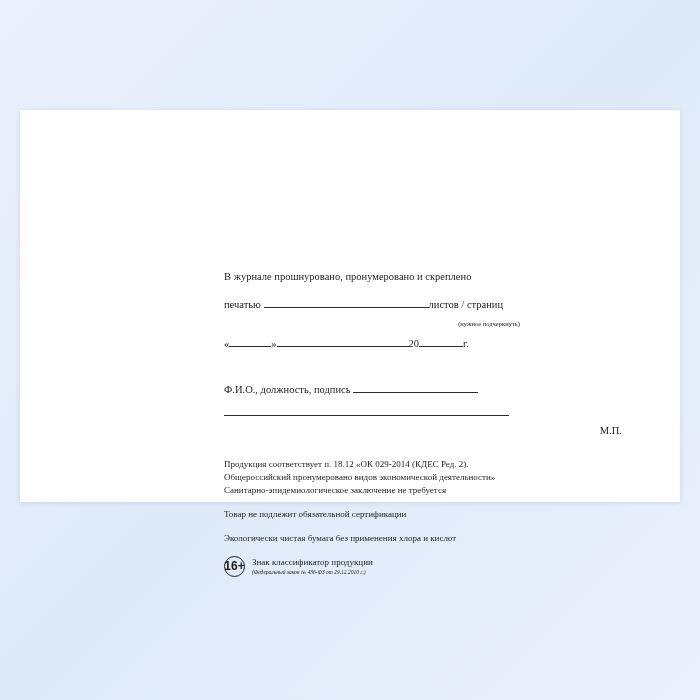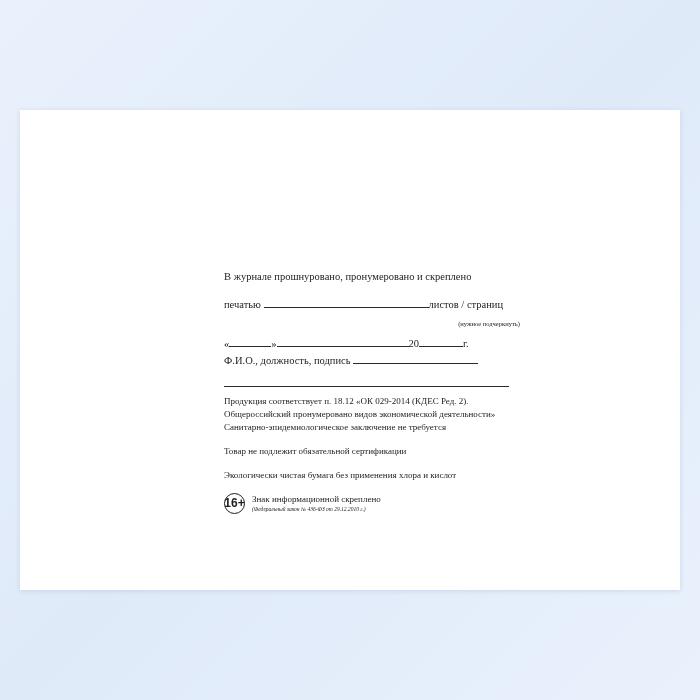--- a/index.html
+++ b/index.html
@@ -17,21 +17,21 @@
     position: relative;
     width: 700px;
     height: 700px;
     background: linear-gradient(135deg, #e9f1fc 0%, #dfeaf9 50%, #e9f1fc 100%);
   }
   .page {
     position: absolute;
     left: 20px;
     top: 110px;
     width: 660px;
-    height: 480px;
+    height: 392px;
     background: #ffffff;
     box-shadow: 0 1px 5px rgba(80,110,160,0.18);
   }
   .content {
     position: absolute;
     left: 204px;
     top: 160px;
     width: 420px;
   }
   .blk-top {
@@ -51,21 +51,21 @@
   }
   .r1 { margin-bottom: 14px; }
   .r2 { margin-bottom: 8px; }
   .subnote {
     font-size: 6.5px;
     color: #222;
     text-align: center;
     margin: 0 0 8px 0;
     padding-left: 110px;
   }
-  .r3 { margin-bottom: 3px; }
+  .r3 { margin-bottom: 32px; }
   .r4 { margin-bottom: 9px; }
   .r5 { margin-bottom: 3px; }
   .mp {
     text-align: right;
     font-size: 10.5px;
     padding-right: 22px;
     margin-bottom: 20px;
   }
   .blk-bottom {
     font-size: 9px;
@@ -131,33 +131,34 @@
 
         <div class="row r4">
           <span>Ф.И.О., должность, подпись</span>
           <span class="line-fill" style="width:125px"></span>
         </div>
 
         <div class="row r5">
           <span class="line-fill" style="width:285px"></span>
         </div>
 
+        <div class="mp">М.П.</div>
       </div>
 
       <div class="blk-bottom">
         <div class="tight">Продукция соответствует п. 18.12 «ОК 029-2014 (КДЕС Ред. 2).</div>
         <div class="tight">Общероссийский пронумеровано видов экономической деятельности»</div>
         <div class="p">Санитарно-эпидемиологическое заключение не требуется</div>
         <div class="p">Товар не подлежит обязательной сертификации</div>
         <div class="p">Экологически чистая бумага без применения хлора и кислот</div>
 
         <div class="mark-row">
           <div class="age-badge">16+</div>
           <div class="mark-text">
-            <div class="t1">Знак информационной скреплено</div>
+            <div class="t1">Знак классификатор продукции</div>
             <div class="t2">(Федеральный закон № 436-ФЗ от 29.12.2010 г.)</div>
           </div>
         </div>
       </div>
 
     </div>
   </div>
 </div>
 
 </body></html>

